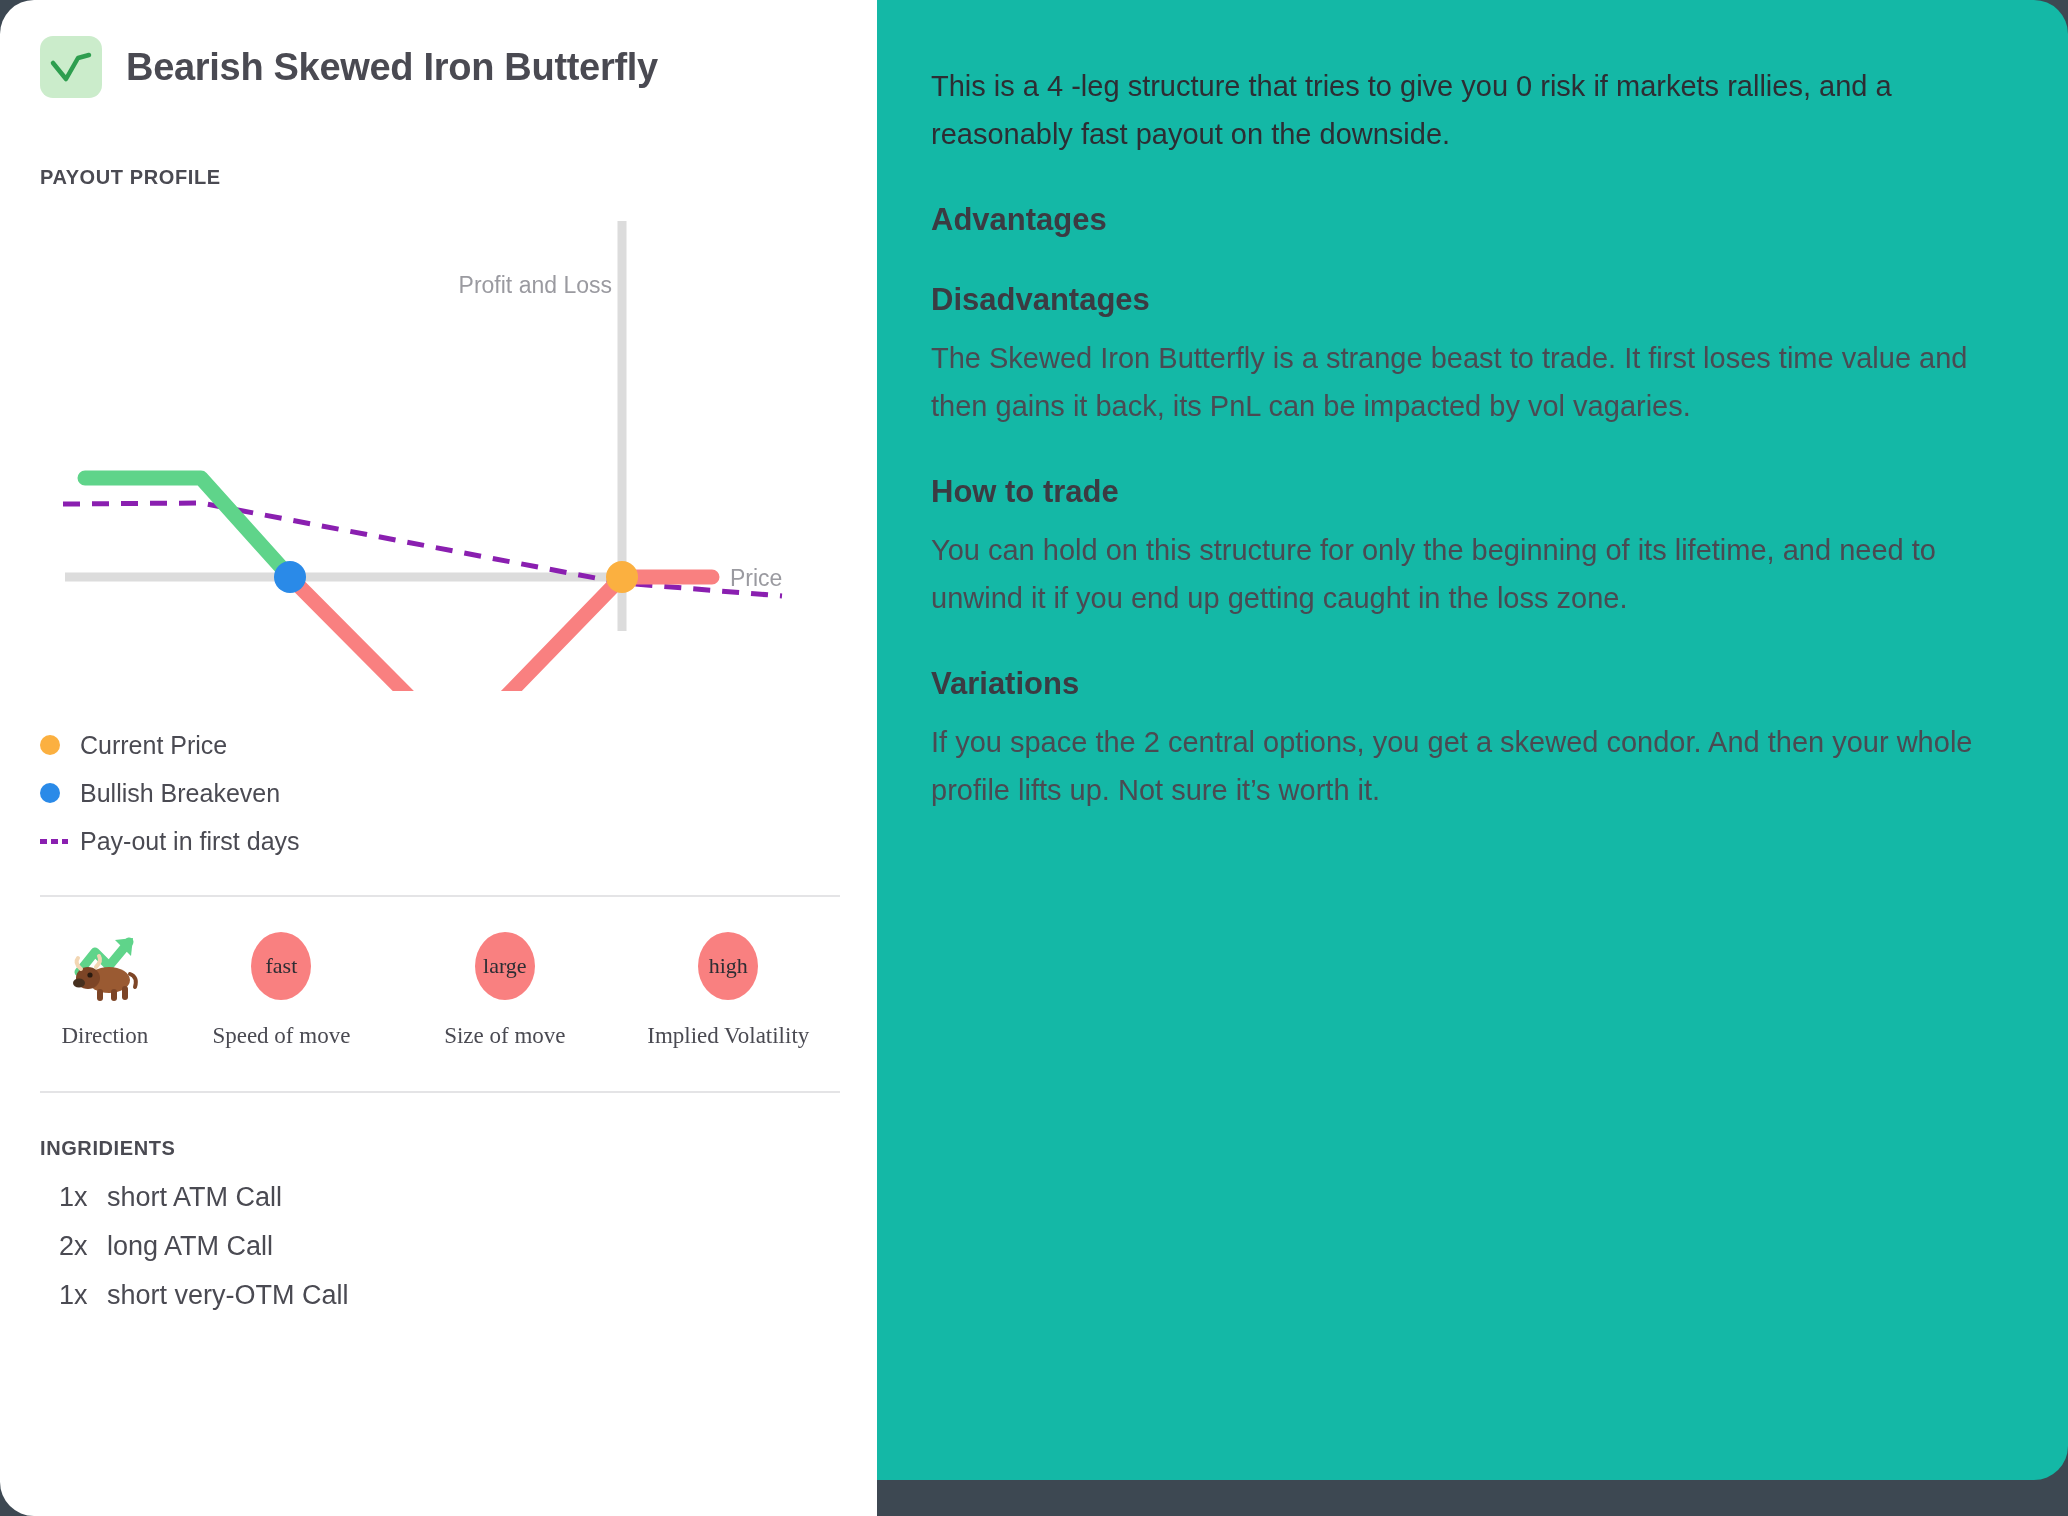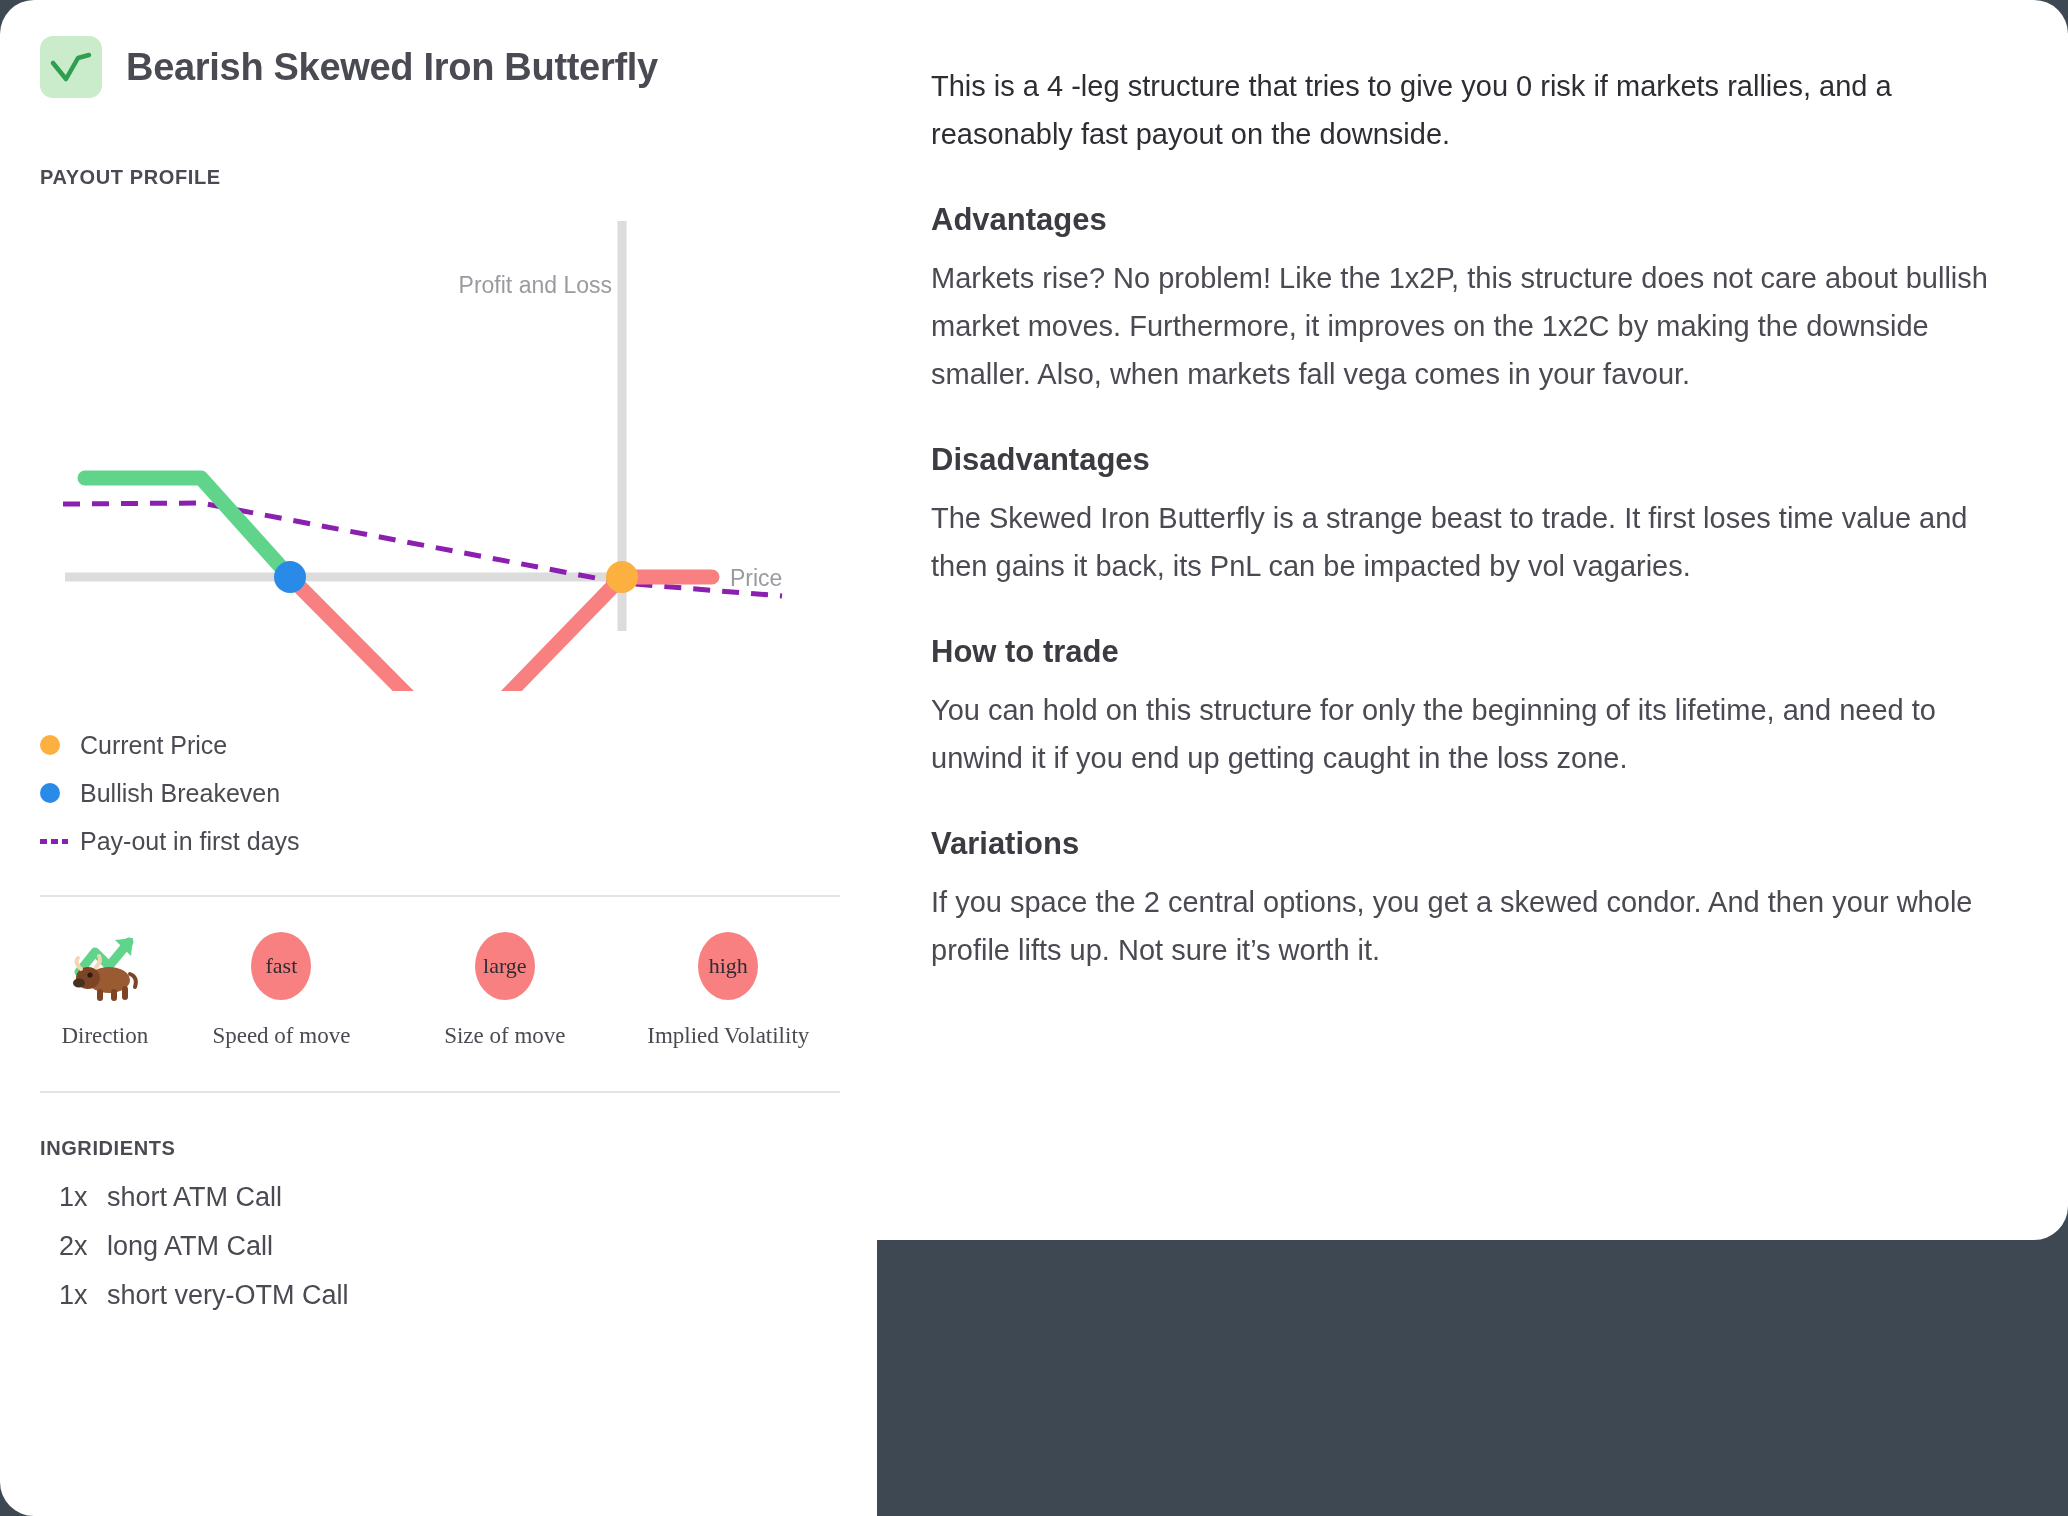--- a/index.html
+++ b/index.html
@@ -187,22 +187,22 @@
   }
   .ing-qty { width: 48px; flex: 0 0 48px; }
   .ing-name { }
 
   
   .right-panel {
     position: absolute;
     left: 877px;
     top: 0;
     width: 1191px;
-    height: 1240px;
-    background: #ffffff;
+    height: 1480px;
+    background: #14b8a6;
     border-radius: 0 34px 34px 0;
     box-sizing: border-box;
     overflow: hidden;
   }
   .right-inner {
     position: absolute;
     left: 54px;
     top: 62px;
     width: 1085px;
   }
@@ -362,21 +362,20 @@
 
     </div>
   </div>
 
   <div class="right-panel">
     <div class="right-inner">
 
       <div class="rp-intro">This is a 4 -leg  structure that tries to give you 0 risk if markets rallies, and a reasonably fast payout on the downside.</div>
 
       <div class="rp-h">Advantages</div>
-      <div class="rp-p">Markets rise? No problem! Like the 1x2P, this structure does not care about bullish market moves. Furthermore, it improves on the 1x2C by making the downside smaller. Also, when markets fall vega comes in your favour.</div>
 
       <div class="rp-h">Disadvantages</div>
       <div class="rp-p">The Skewed Iron Butterfly is a strange beast to trade. It first loses time value and then gains it back, its PnL can be impacted by vol vagaries.</div>
 
       <div class="rp-h">How to trade</div>
       <div class="rp-p">You can hold on this structure for only the beginning of its lifetime, and need to unwind it if you end up getting caught in the loss zone.</div>
 
       <div class="rp-h">Variations</div>
       <div class="rp-p">If you space the 2 central options, you get a skewed condor. And then your whole profile lifts up. Not sure it’s worth it.</div>
 

